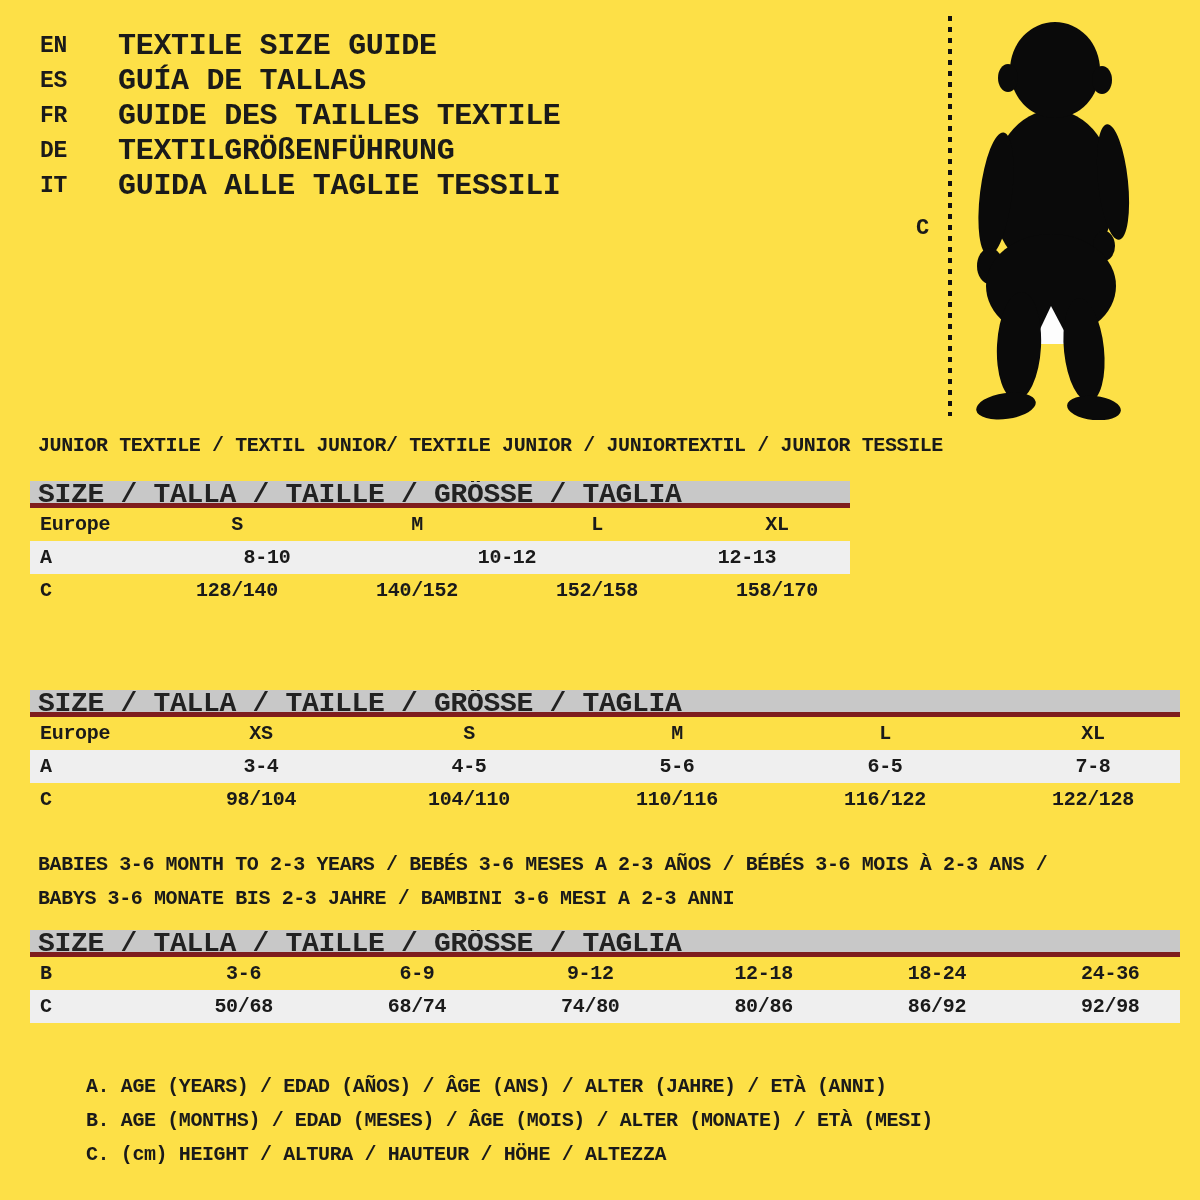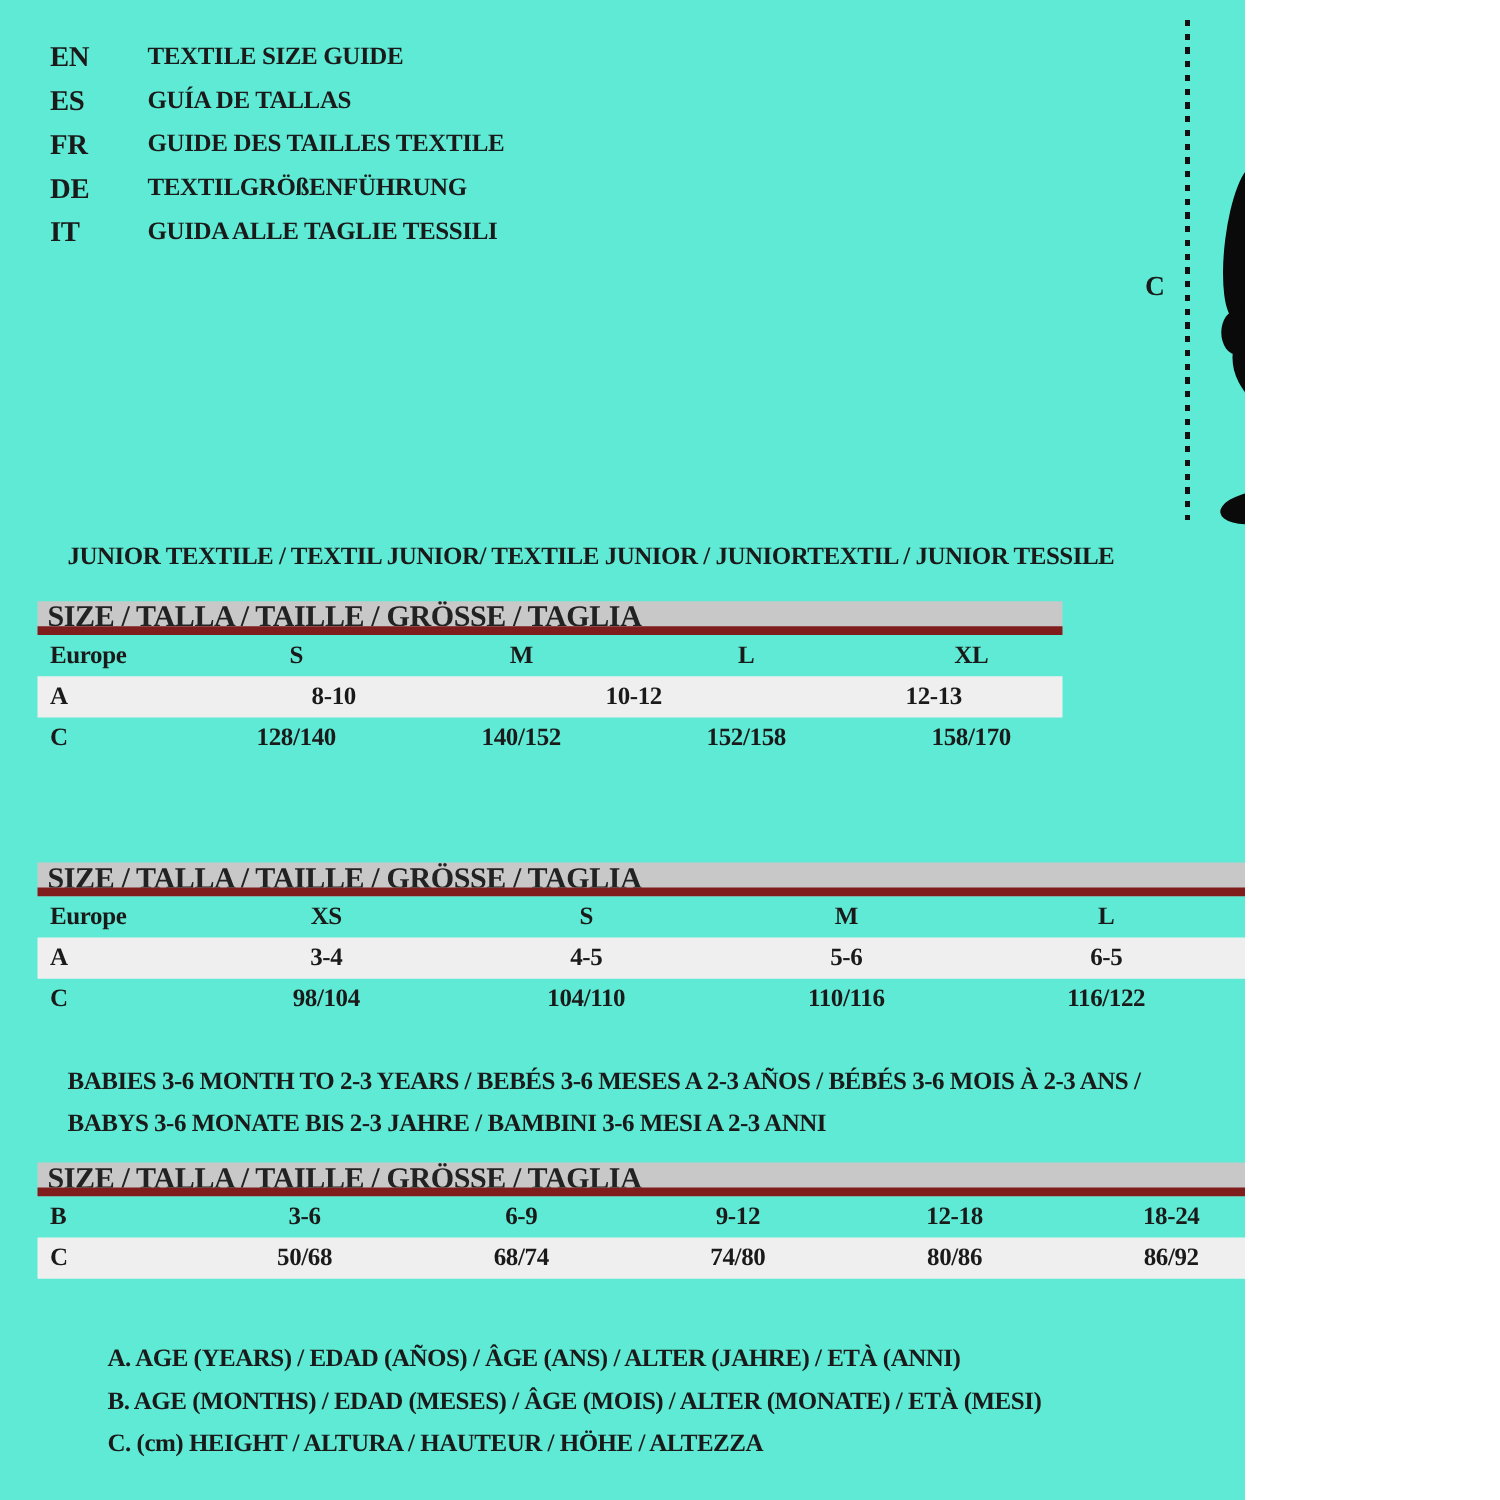--- a/index.html
+++ b/index.html
@@ -1,66 +1,66 @@
 <!DOCTYPE html>
 <html><head>
 <meta charset="utf-8">
 <style>
   * { margin:0; padding:0; box-sizing:border-box; }
   html,body { background:#ffffff; }
   .page {
     position:relative;
-    width:996px; height:1200px;
-    background:#5eead4;
-    font-family:Liberation Serif, serif;
+    width:1200px; height:1200px;
+    background:#fde047;
+    font-family:Liberation Mono, monospace;
     color:#1a1a1a;
     overflow:hidden;
   }
 
   
   .lang-block { position:absolute; top:28px; left:40px; }
   .lang-row { display:flex; height:35px; align-items:center; }
   .lang-code {
     width:78px; font-size:23px; font-weight:bold; letter-spacing:-0.3px;
   }
   .lang-label {
-    font-size:20px; font-weight:bold; letter-spacing:-0.3px; white-space:nowrap;
+    font-size:30px; font-weight:bold; letter-spacing:-0.3px; white-space:nowrap;
   }
 
   
   .measure-label {
     position:absolute; left:916px; top:216px;
     font-size:22px; font-weight:bold;
   }
   .measure-line {
     position:absolute; left:948px; top:16px; width:4px; height:400px;
     background:repeating-linear-gradient(to bottom, #111 0 5px, transparent 5px 11px);
   }
   .silhouette-wrap { position:absolute; left:963px; top:14px; width:180px; height:406px; }
 
   
   .section-title {
-    position:absolute; left:54px;
+    position:absolute; left:38px;
     font-size:20px; font-weight:bold; letter-spacing:-0.4px; white-space:nowrap;
   }
   .title-junior  { top:434px; }
   .title-children{ top:640px; }
   .title-babies  { top:848px; line-height:34px; }
   .sub-a { font-size:13px; vertical-align:-4px; font-weight:bold; }
 
   
   .tbl { position:absolute; left:30px; }
   .tbl-junior   { top:481px; width:820px; }
   .tbl-children { top:690px; width:1150px; }
   .tbl-babies   { top:930px; width:1150px; }
 
   .tbl-header {
     height:27px; line-height:27px;
-    background:#c8c8c8; border-bottom:7px solid #7f1d1d;
-    font-size:24px; font-weight:bold; letter-spacing:-0.3px;
+    background:#c8c8c8; border-bottom:5px solid #7f1d1d;
+    font-size:28px; font-weight:bold; letter-spacing:-0.3px;
     padding-left:8px; color:#222; white-space:nowrap; overflow:hidden;
   }
   .tbl-row { display:flex; height:33px; line-height:33px;gap:34px; }
   .row-alt { background:#efefef; }
   .cell { font-size:20px; font-weight:bold; letter-spacing:-0.3px; }
   .cell.lbl { padding-left:10px; text-align:left; }
   .tbl-junior .cell.lbl { width:100px; }
   .tbl-children .cell.lbl, .tbl-babies .cell.lbl { width:110px; }
   .cell.val { flex:1; text-align:center; }
 

